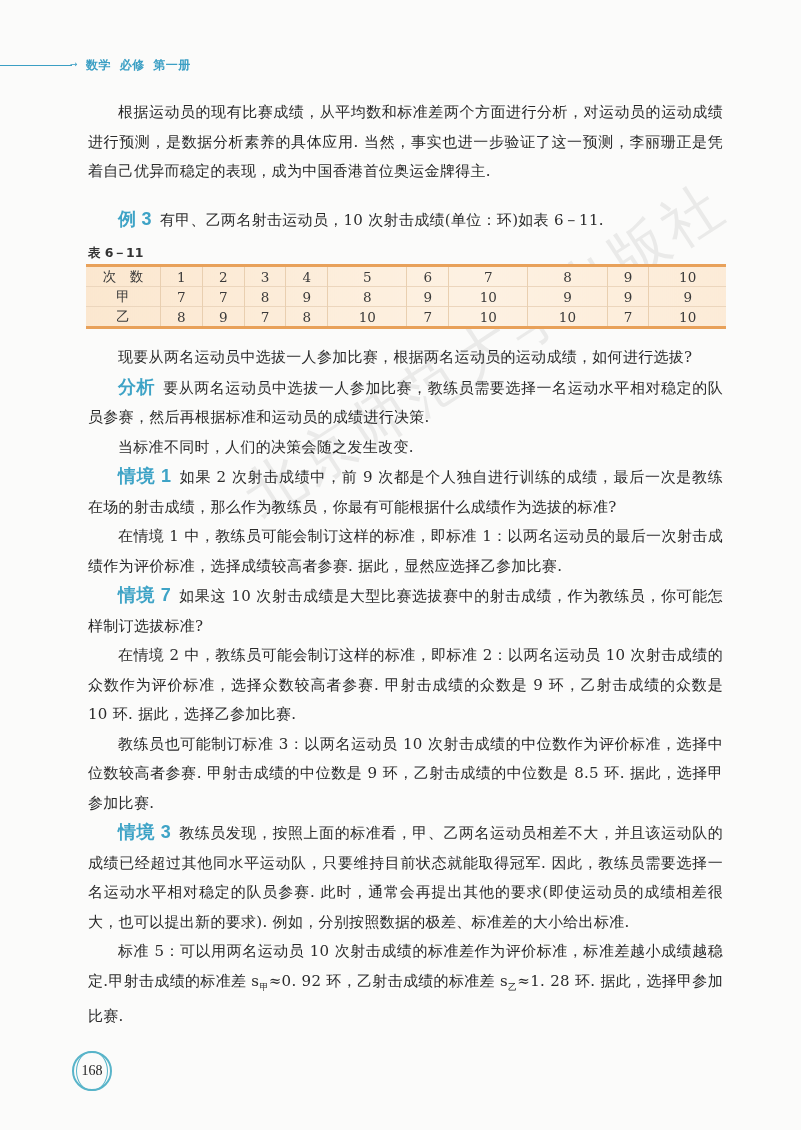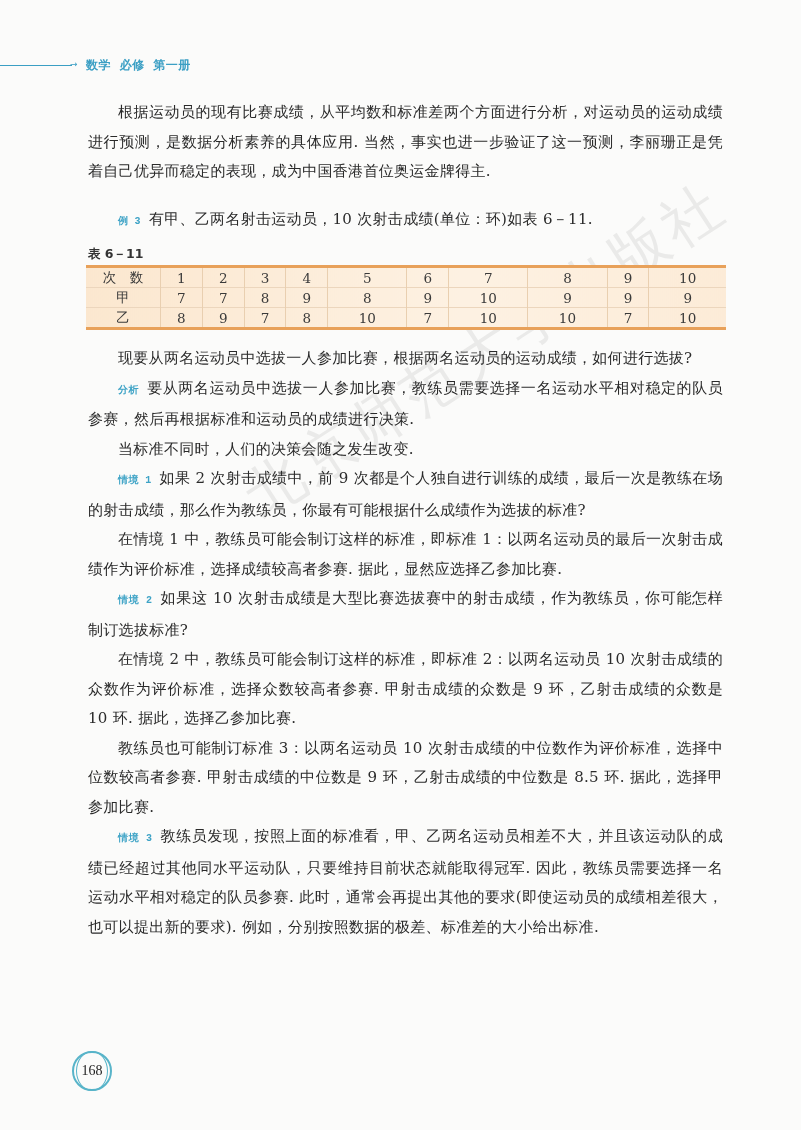--- a/index.html
+++ b/index.html
@@ -25,22 +25,22 @@
     word-spacing: 4px;
   }
   .content {
     position: absolute; left: 88px; top: 98px; width: 635px;
   }
   p {
     margin: 0; font-size: 15px; line-height: 29.5px; text-align: justify;
     text-indent: 2em; letter-spacing: 0.3px;
   }
   .label {
-    color: #3ea3c6; font-weight: bold; font-family: Liberation Mono, monospace;
-    font-size: 10px; margin-right: 8px;
+    color: #3ea3c6; font-weight: bold; font-family: Liberation Sans, sans-serif;
+    font-size: 18px; margin-right: 8px;
   }
   .para-gap { height: 18px; }
   .example { margin-top: 0; }
   .table-caption {
     font-size: 12.5px; font-weight: bold; margin-top: 10px; margin-bottom: 2px;
     font-family: "DejaVu Sans", sans-serif; color: #333;
   }
   table.data {
     width: 640px; border-collapse: collapse; margin-left: -2px;
     background: linear-gradient(90deg, #fbe7cf 0%, #fdf1e2 60%, #fcebd7 100%);
@@ -136,22 +136,23 @@
     </table>
 
   <div class="after-table"></div>
   <p>现要从两名运动员中选拔一人参加比赛，根据两名运动员的运动成绩，如何进行选拔?</p>
   <p><span class="label">分析</span><span>要从两名运动员中选拔一人参加比赛，教练员需要选择一名运动水平相对稳定的队员参赛，然后再根据标准和运动员的成绩进行决策.</span></p>
   <p>当标准不同时，人们的决策会随之发生改变.</p>
 
   <p><span class="label">情境 1</span><span>如果 2 次射击成绩中，前 9 次都是个人独自进行训练的成绩，最后一次是教练在场的射击成绩，那么作为教练员，你最有可能根据什么成绩作为选拔的标准?</span></p>
   <p>在情境 1 中，教练员可能会制订这样的标准，即标准 1：以两名运动员的最后一次射击成绩作为评价标准，选择成绩较高者参赛. 据此，显然应选择乙参加比赛.</p>
 
-  <p><span class="label">情境 2</span><span>如果这 10 次射击成绩是大型比赛选拔赛中的射击成绩，作为教练员，你可能怎样制订选拔标准?</span></p>
+  <p><span class="label">情境 7</span><span>如果这 10 次射击成绩是大型比赛选拔赛中的射击成绩，作为教练员，你可能怎样制订选拔标准?</span></p>
   <p>在情境 2 中，教练员可能会制订这样的标准，即标准 2：以两名运动员 10 次射击成绩的众数作为评价标准，选择众数较高者参赛. 甲射击成绩的众数是 9 环，乙射击成绩的众数是 10 环. 据此，选择乙参加比赛.</p>
   <p>教练员也可能制订标准 3：以两名运动员 10 次射击成绩的中位数作为评价标准，选择中位数较高者参赛. 甲射击成绩的中位数是 9 环，乙射击成绩的中位数是 8.5 环. 据此，选择甲参加比赛.</p>
 
   <p><span class="label">情境 3</span><span>教练员发现，按照上面的标准看，甲、乙两名运动员相差不大，并且该运动队的成绩已经超过其他同水平运动队，只要维持目前状态就能取得冠军. 因此，教练员需要选择一名运动水平相对稳定的队员参赛. 此时，通常会再提出其他的要求(即使运动员的成绩相差很大，也可以提出新的要求). 例如，分别按照数据的极差、标准差的大小给出标准.</span></p>
+  <p><span>标准 5：可以用两名运动员 10 次射击成绩的标准差作为评价标准，标准差越小成绩越稳定.</span><span>甲射击成绩的标准差 s</span><sub>甲</sub><span>≈0. 92 环，乙射击成绩的标准差 s</span><sub>乙</sub><span>≈1. 28 环. 据此，选择甲参加比赛.</span></p>
 </div>
 
 <div class="page-num">
   <div class="page-num-inner">168</div>
 </div>
 
 </body></html>

